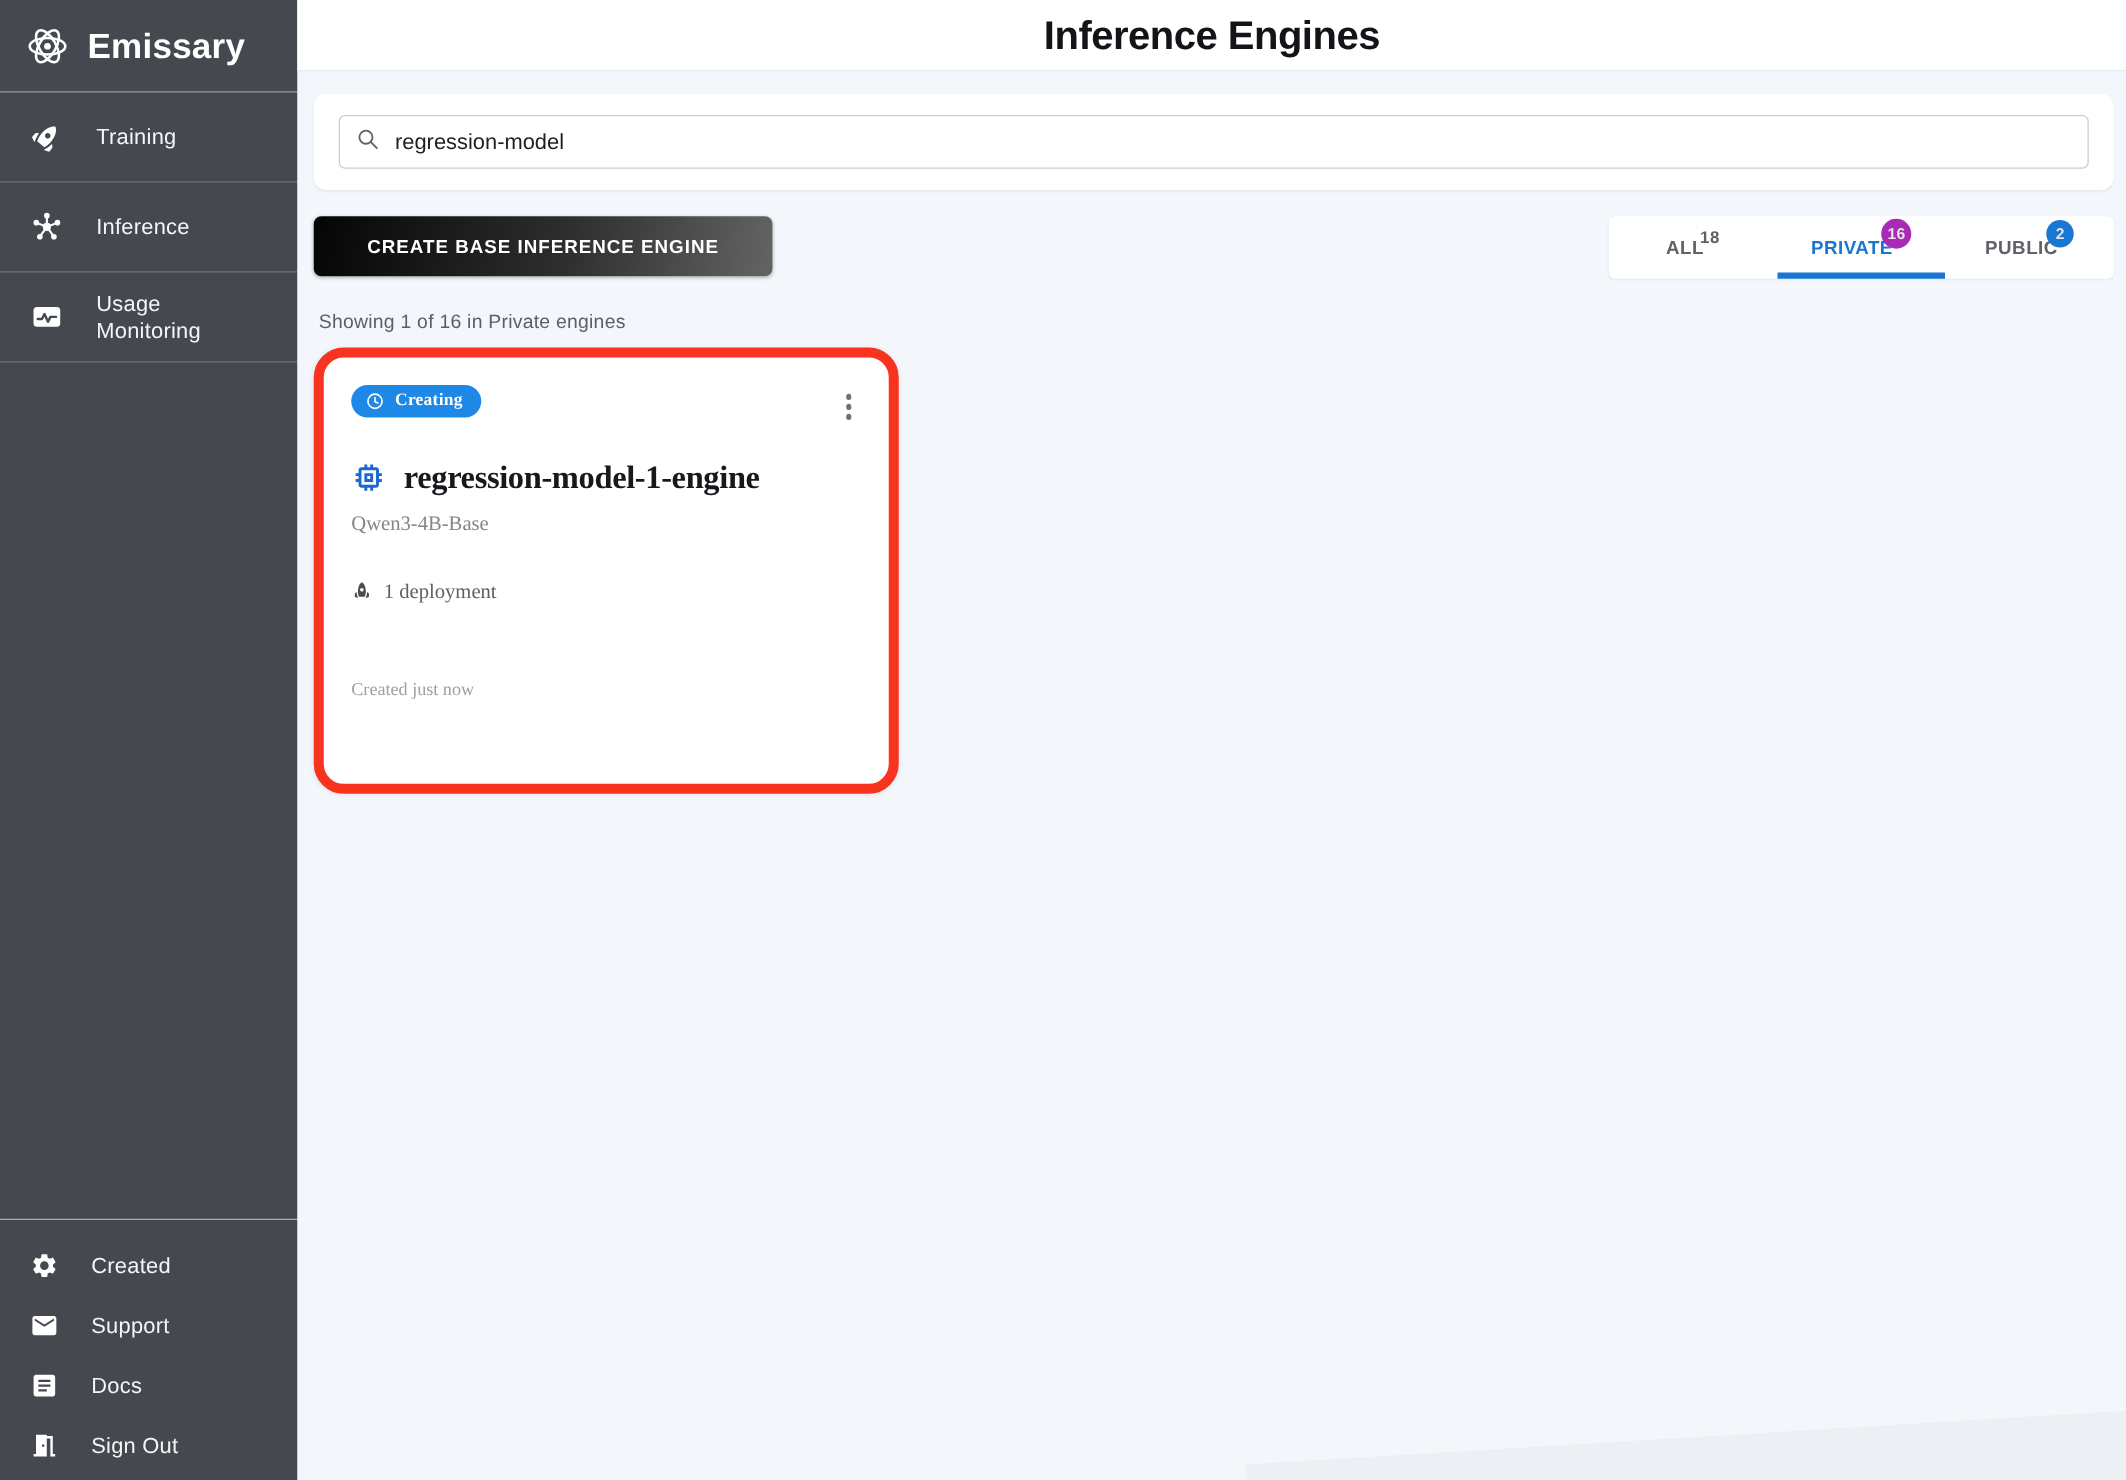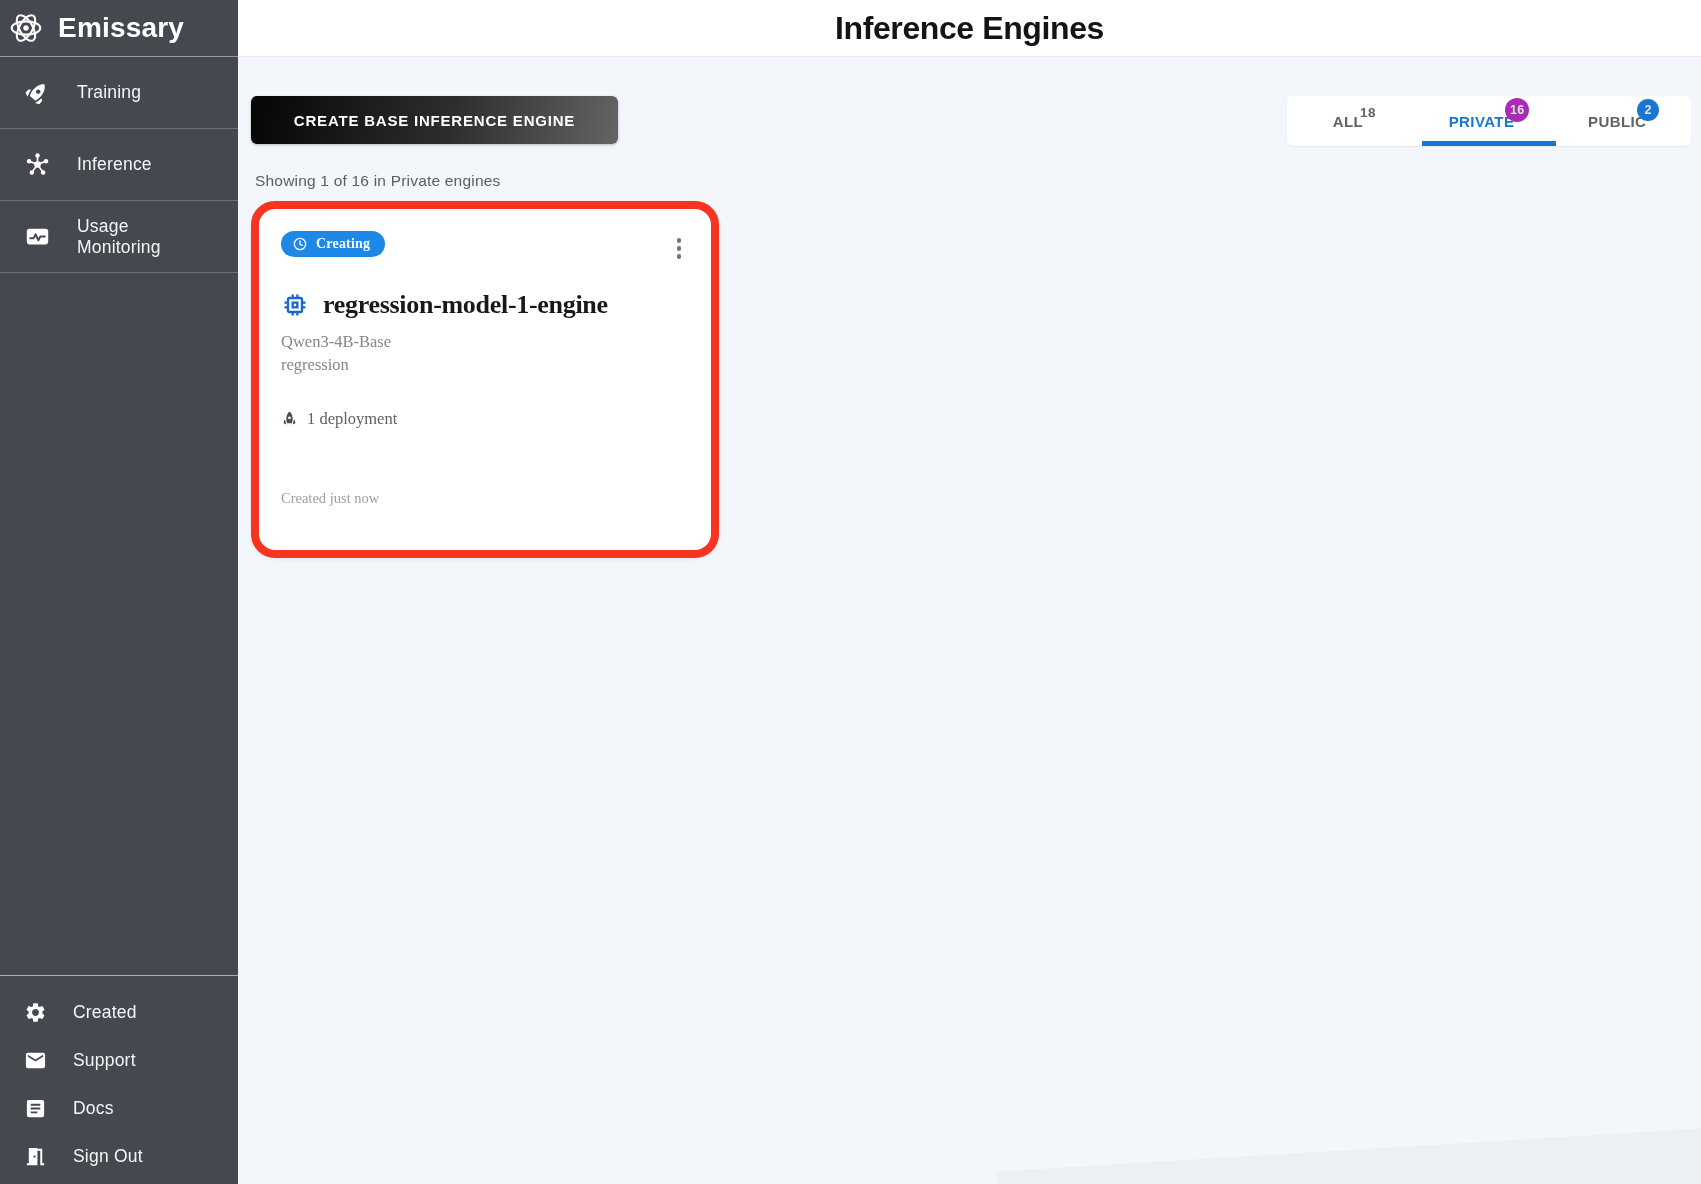--- a/index.html
+++ b/index.html
@@ -11,21 +11,21 @@
     --sidebar-bg:#45484f;
     --page-bg:#f3f6fa;
   }
   *{box-sizing:border-box;margin:0;padding:0;}
   html,body{width:1701px;height:1184px;overflow:hidden;}
   body{font-family:"Liberation Sans","DejaVu Sans",sans-serif;background:var(--page-bg);}
   .app{display:flex;width:1701px;height:1184px;}
 
   
   .sidebar{width:238px;min-width:238px;height:100%;background:var(--sidebar-bg);display:flex;flex-direction:column;color:#fff;}
-  .logo-row{height:57px;display:flex;align-items:center;gap:12px;padding:0 6px;border-bottom:1px solid rgba(255,255,255,0.45);cursor:pointer;}
+  .logo-row{height:74px;display:flex;align-items:center;gap:12px;padding:0 18px;border-bottom:1px solid rgba(255,255,255,0.45);cursor:pointer;}
   .logo-icon{width:40px;height:40px;display:flex;align-items:center;justify-content:center;}
   .logo-text{font-size:28px;font-weight:800;letter-spacing:.2px;color:#fff;}
   .nav-top .nav-item{height:72px;display:flex;align-items:center;gap:26px;padding:0 24px;border-bottom:1px solid rgba(255,255,255,0.22);cursor:pointer;}
   .nav-item .nav-icon{width:27px;height:27px;display:flex;align-items:center;justify-content:center;flex:0 0 auto;}
   .nav-label{font-size:17.5px;font-weight:500;color:#f4f5f6;letter-spacing:.2px;}
   .nav-bottom{margin-top:auto;border-top:1px solid rgba(255,255,255,0.55);padding:12px 0 4px;}
   .nav-bottom .nav-item{height:48px;display:flex;align-items:center;gap:26px;padding:0 24px;cursor:pointer;}
   .nav-bottom .nav-icon{width:23px;height:23px;display:flex;align-items:center;justify-content:center;}
 
   
@@ -174,20 +174,31 @@
 
   <main class="main">
     <div class="bg-wedge"></div>
 
     <header class="page-header">
       <h1 class="page-title">Inference Engines</h1>
     </header>
 
     <div class="content">
 
+      <div class="search-card">
+        <div class="search-box">
+          <span>
+            <svg width="21" height="21" viewBox="0 0 24 24" fill="none" stroke="#5f6368" stroke-width="1.7">
+              <circle cx="10" cy="10" r="6"></circle>
+                <line x1="14.5" y1="14.5" x2="20" y2="20" stroke-linecap="round"></line>
+            </svg>
+          </span>
+          <input class="search-input" type="text" value="regression-model" style="">
+        </div>
+      </div>
 
       <div class="toolbar-row">
         <button class="create-btn">CREATE BASE INFERENCE ENGINE</button>
 
         <div class="tabs">
           <div class="tab">
             <span>ALL</span>
               <span class="count-plain">18</span>
 
           </div>
@@ -228,21 +239,20 @@
           <div class="title-row">
             <span style="display:inline-flex;">
               <svg width="28" height="28" viewBox="0 0 24 24" fill="#1a67d2">
                 <path d="M15 9H9v6h6V9zm-2 4h-2v-2h2v2zm8-2V9h-2V7c0-1.1-.9-2-2-2h-2V3h-2v2h-2V3H9v2H7c-1.1 0-2 .9-2 2v2H3v2h2v2H3v2h2v2c0 1.1.9 2 2 2h2v2h2v-2h2v2h2v-2h2c1.1 0 2-.9 2-2v-2h2v-2h-2v-2h2zm-4 6H7V7h10v10z"></path>
               </svg>
             </span>
             <span class="engine-name">regression-model-1-engine</span>
           </div>
 
           <div class="meta first">Qwen3-4B-Base</div>
-          <div class="meta">regression</div>
 
           <div class="deploy-row">
             <span style="display:inline-flex;">
               <svg width="17" height="17" viewBox="0 0 24 24" fill="#4a4e54">
                 <path d="M12 2.5s4.5 2.04 4.5 10.5c0 1.9-.6 4.2-1.2 5.8H8.7c-.6-1.6-1.2-3.9-1.2-5.8C7.5 4.54 12 2.5 12 2.5zm2 8.5c0-1.1-.9-2-2-2s-2 .9-2 2 .9 2 2 2 2-.9 2-2zm-6.3 9.5c-.5-1.2-1.5-4.2-1.7-6.9l-1.1.8c-.6.4-.9 1-.9 1.7V19l3.7 1.5zM20 19v-2.9c0-.7-.3-1.3-.9-1.7l-1.1-.8c-.2 2.7-1.2 5.7-1.7 6.9L20 19z"></path>
               </svg>
             </span>
             <span class="deploy-text">1 deployment</span>
           </div>
 

